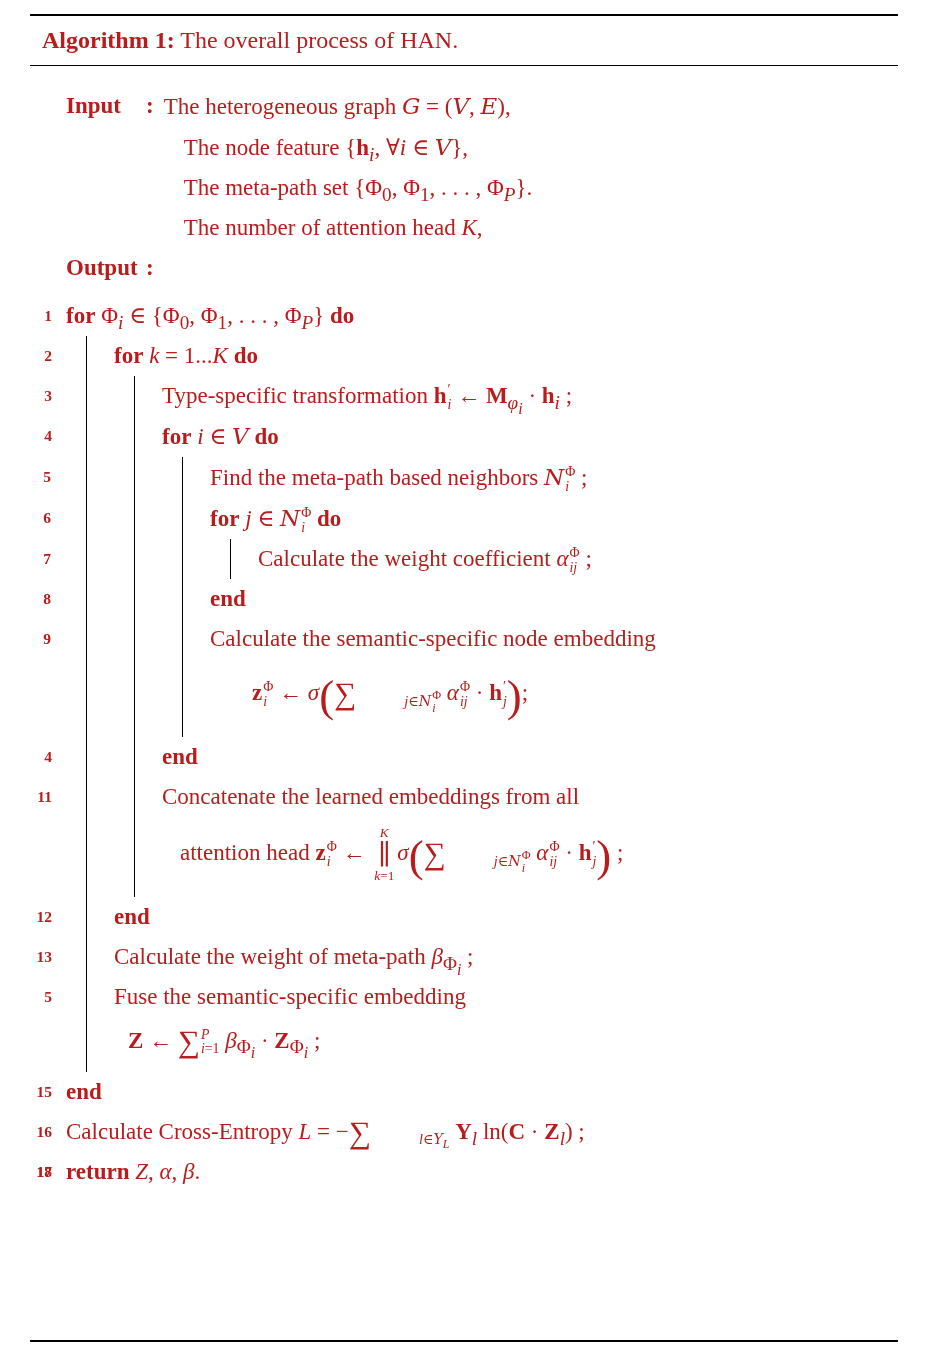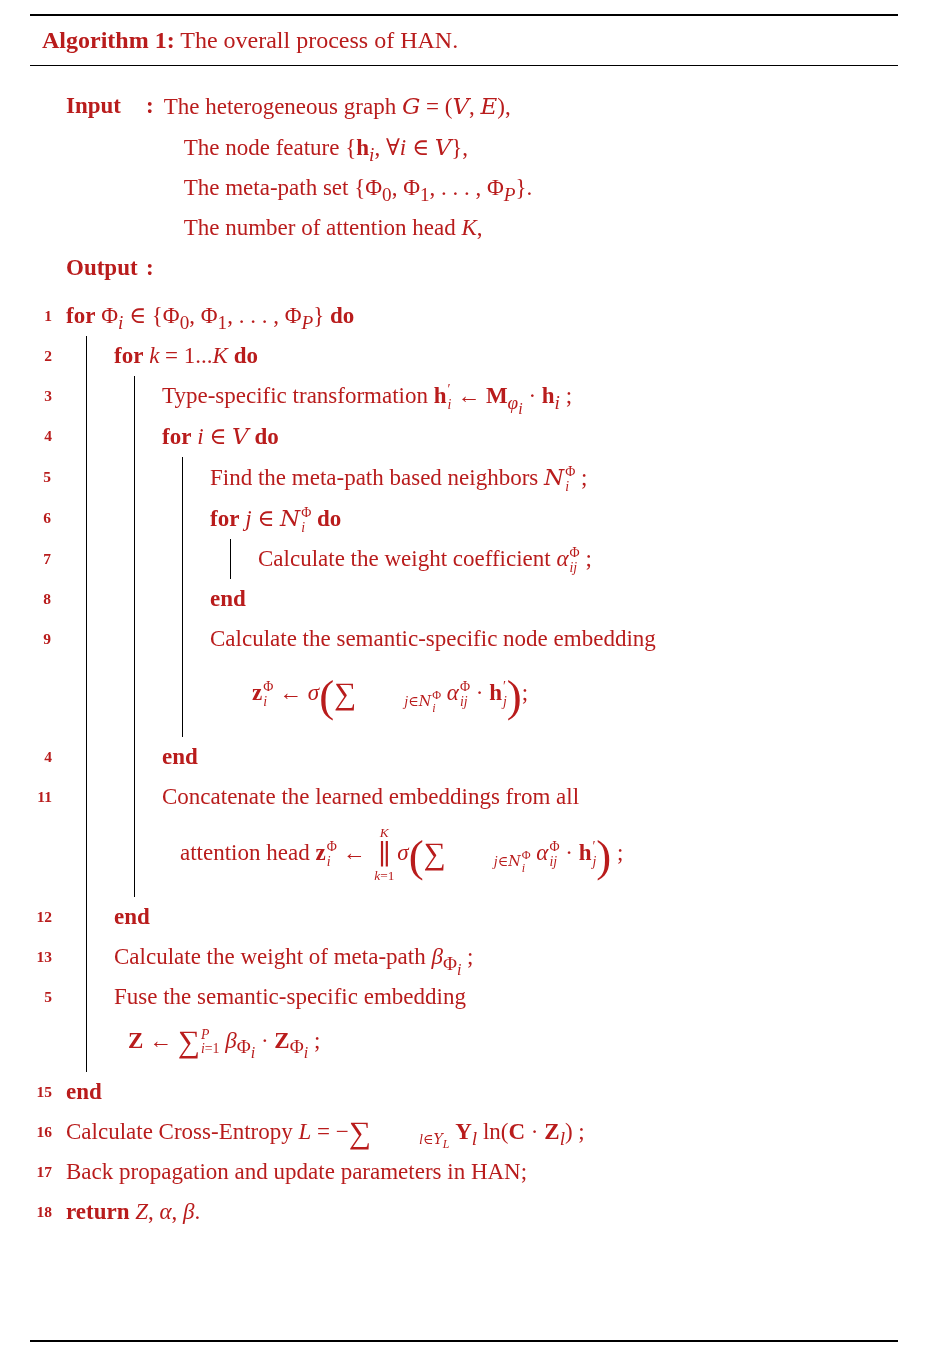--- a/index.html
+++ b/index.html
@@ -222,21 +222,20 @@
     <div class="line d0">
       <span class="num">15</span>
       <span class="code"><b>end</b></span>
     </div>
     <div class="line d0">
       <span class="num">16</span>
       <span class="code">Calculate Cross-Entropy <i>L</i> = −<span class="sum">∑</span><sub class="sumsub"><i>l</i>∈<span class="cal">Y</span><sub><i>L</i></sub></sub> <b>Y</b><sub><i>l</i></sub> ln(<b>C</b> · <b>Z</b><sub><i>l</i></sub>) ;</span>
     </div>
     <div class="line d0">
       <span class="num">17</span>
-      <span class="code">Back propagation and update parameters in HAN;</span>
     </div>
     <div class="line d0">
       <span class="num">18</span>
       <span class="code"><b>return</b> <i>Z</i>, <i>α</i>, <i>β</i>.</span>
     </div>
 
   </div>
 
   <hr class="rule bottom">
 

